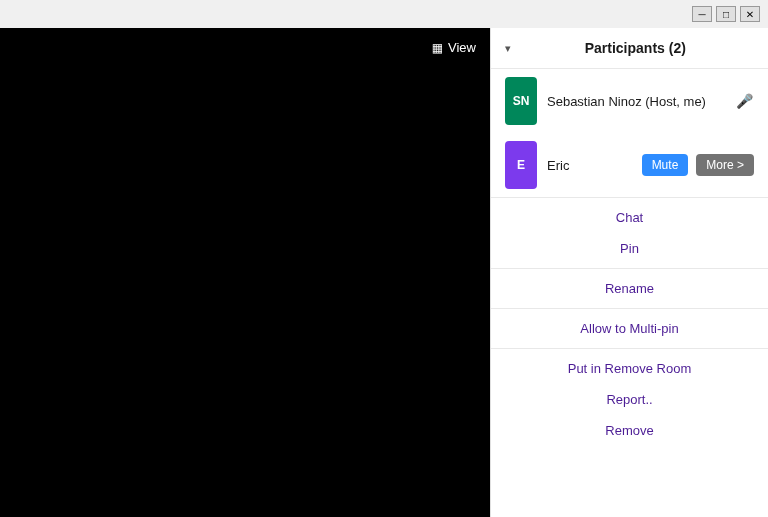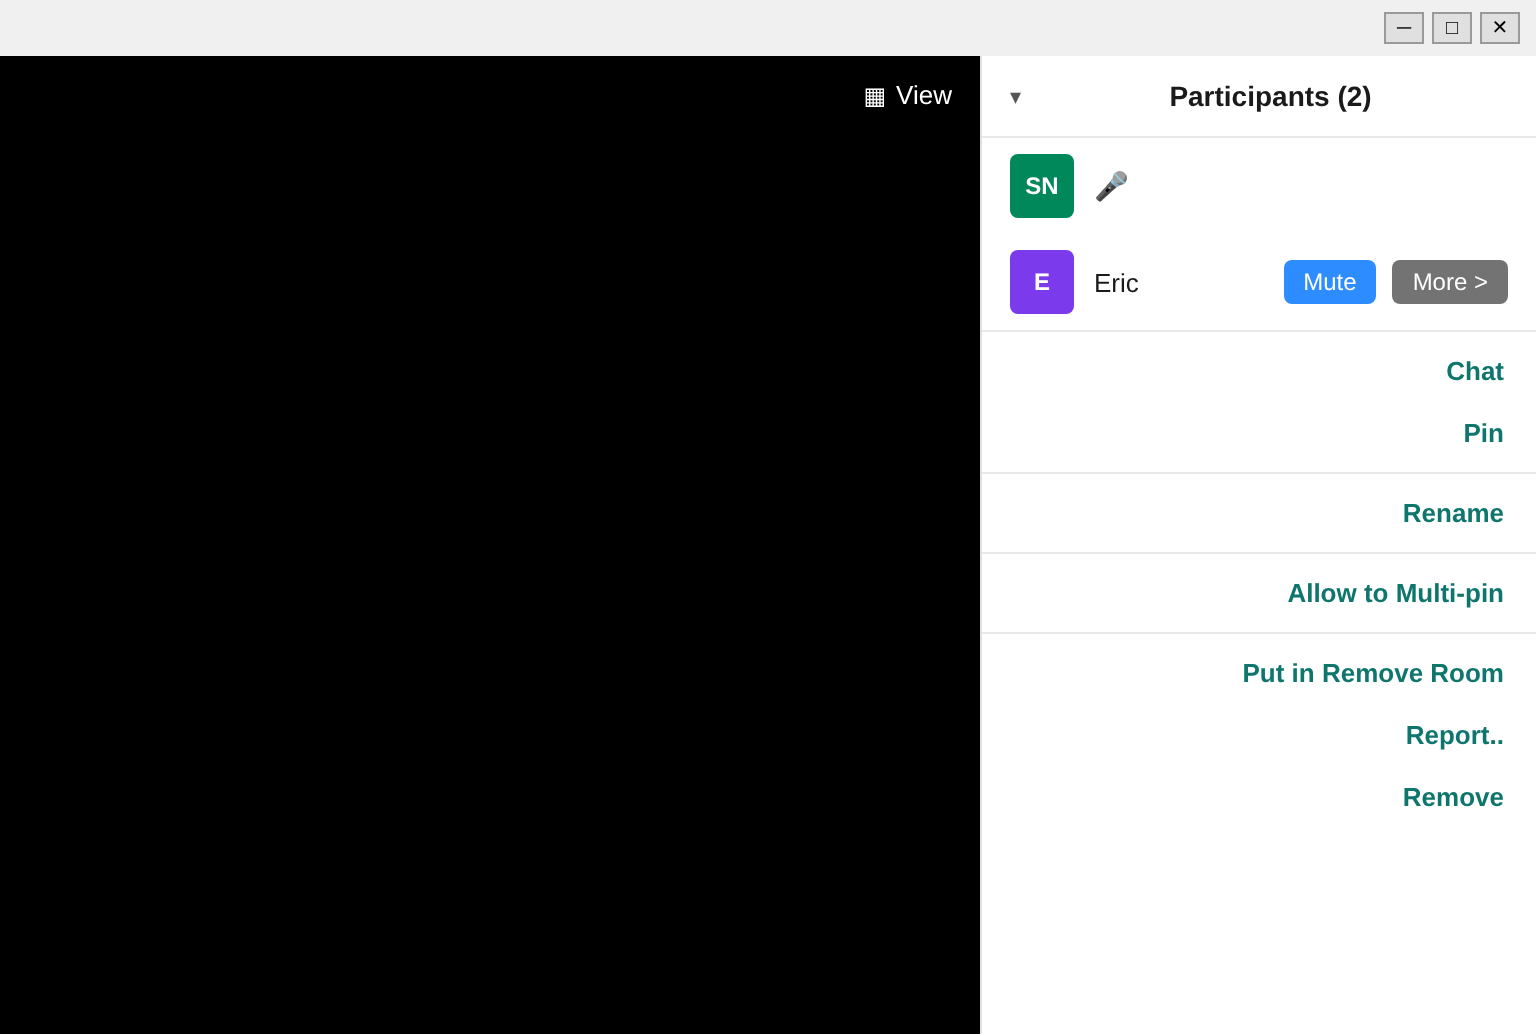--- a/index.html
+++ b/index.html
@@ -118,21 +118,21 @@
     .participant-item {
       display: flex;
       align-items: center;
       padding: 8px 14px;
       gap: 10px;
       position: relative;
     }
 
     .avatar {
       width: 32px;
-      height: 32px;
+      height: 48px;
       border-radius: 4px;
       display: flex;
       align-items: center;
       justify-content: center;
       font-size: 12px;
       font-weight: 600;
       color: #fff;
       flex-shrink: 0;
     }
     .avatar-sn { background: #00875a; }
@@ -192,28 +192,27 @@
       border-bottom: 1px solid #e8e8e8;
       padding: 4px 0;
     }
     .menu-group:last-child {
       border-bottom: none;
     }
 
     .menu-item {
       padding: 8px 16px;
       font-size: 13px;
-      color: #0f766e;
+      color: #4c1d95;
       cursor: pointer;
       display: block;
       width: 100%;
-      text-align: right;
+      text-align: center;
       background: none;
       border: none;
-      font-weight: bold;
     }
   </style>
 </head>
 <body>
 
 <div class="title-bar">
   <button class="title-btn">─</button>
   <button class="title-btn">□</button>
   <button class="title-btn close">✕</button>
 </div>
@@ -233,20 +232,21 @@
       <span class="collapse-arrow">▾</span>
       <span class="panel-title">Participants (2)</span>
     </div>
 
     <div class="participants-list">
 
       <div class="participant-item">
         <div class="avatar avatar-sn">
           <span>SN</span>
         </div>
+        <span class="participant-name">Sebastian Ninoz (Host, me)</span>
         <span class="mic-icon">🎤</span>
       </div>
 
       <div class="participant-item">
         <div class="avatar avatar-e">
           <span>E</span>
         </div>
         <span class="participant-name">Eric</span>
         <div class="participant-buttons">
           <button class="btn-mute">Mute</button>

